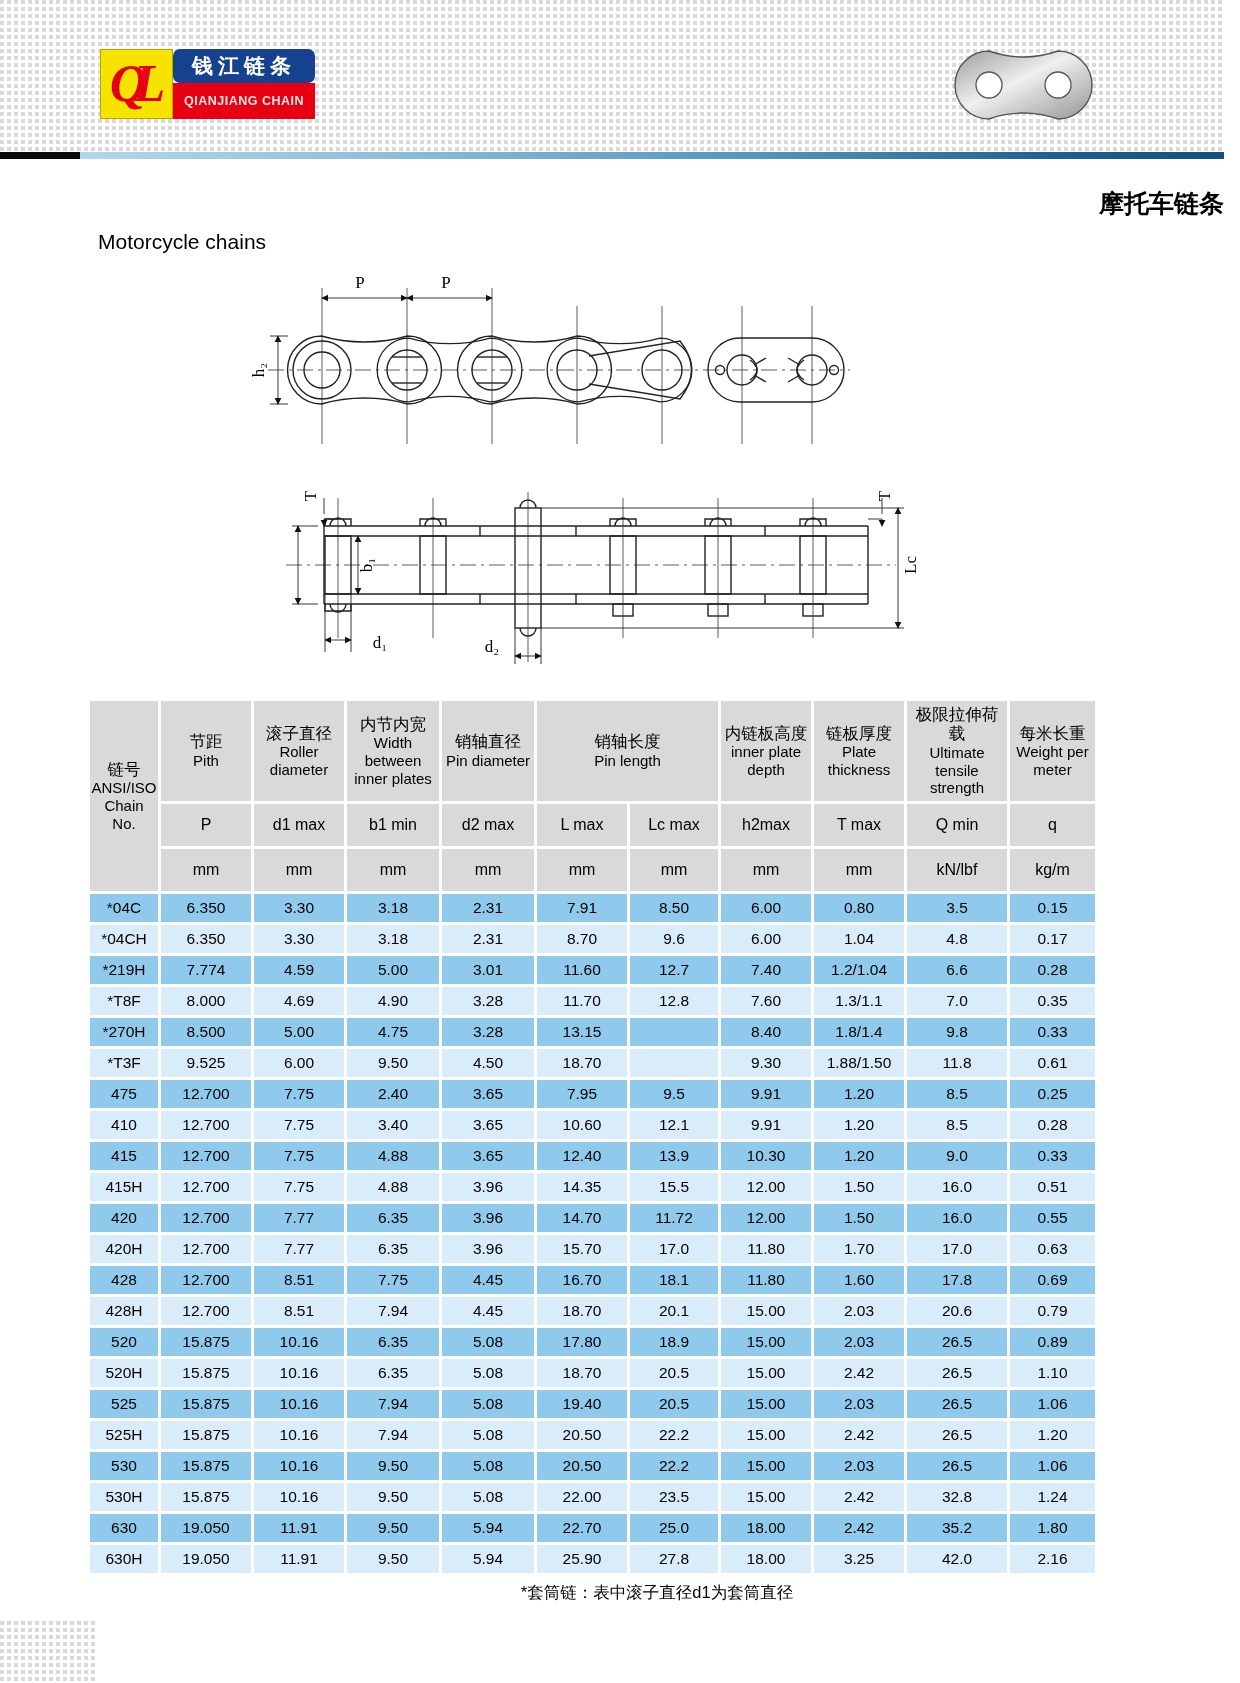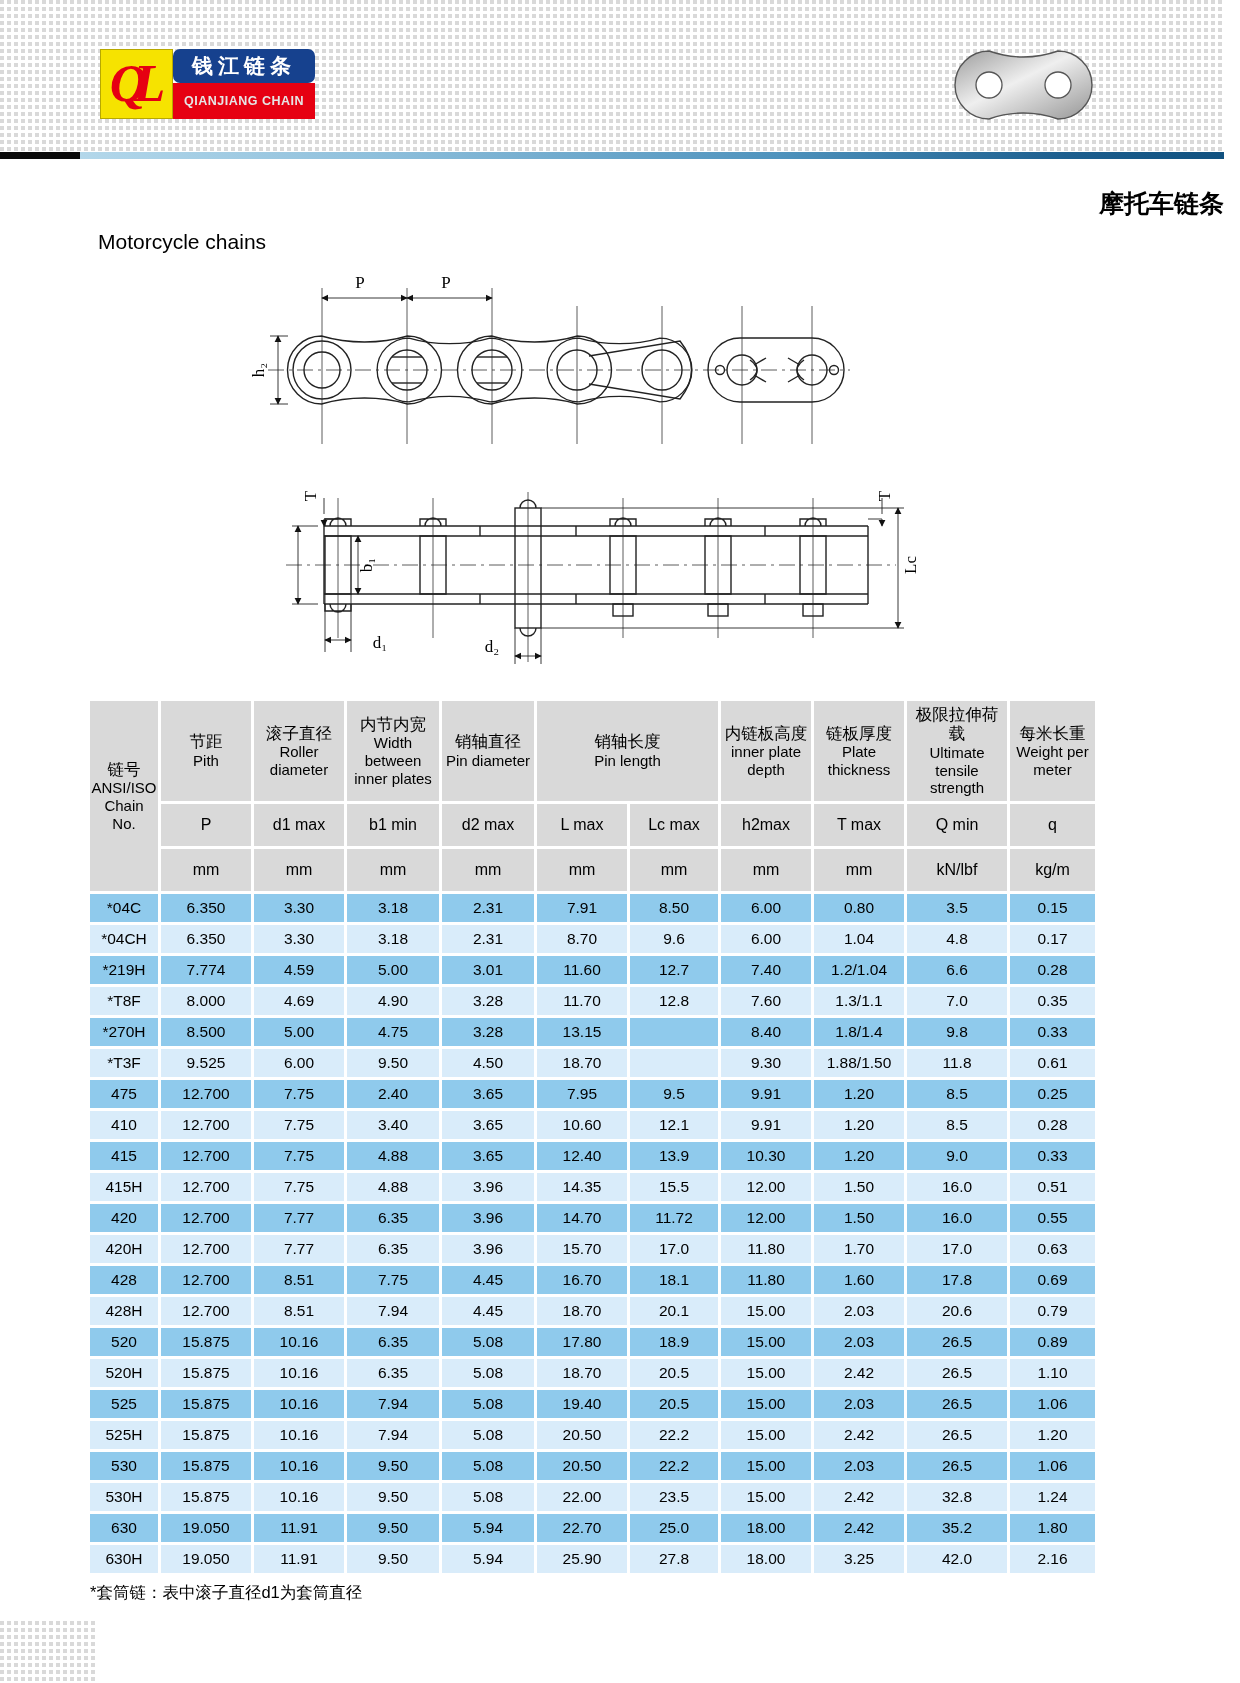--- a/index.html
+++ b/index.html
@@ -47,21 +47,21 @@
   .spec-table{border-collapse:separate;border-spacing:3px;margin:24px 0 0 87px;table-layout:fixed;}
   .spec-table th{background:#d9d9d9;font-weight:normal;font-size:15px;line-height:1.18;padding:2px 1px;vertical-align:middle;}
   .spec-table .cn{font-size:16.5px;display:block;}
   .spec-table .sym-row th,.spec-table .unit-row th{height:38px;font-size:16px;}
   .name-row th{height:96px;}
   .spec-table td{height:28px;text-align:center;font-size:15.5px;padding:0 2px;}
   .spec-table tbody tr:nth-child(odd) td{background:#8fcaec;}
   .spec-table tbody tr:nth-child(even) td{background:#d9ecfa;}
 
   
-  .notes{margin:6px 0 4px 90px;}
+  .notes{margin:6px 0 4px 90px;text-align:center;}
   .notes p{margin:2px 0;font-size:16.5px;}
 
   .corner-dots{position:absolute;left:0;bottom:0;width:96px;height:62px;}
 </style>
 </head>
 <body>
 
 <div class="page">
 
   <header class="top-band dots">

